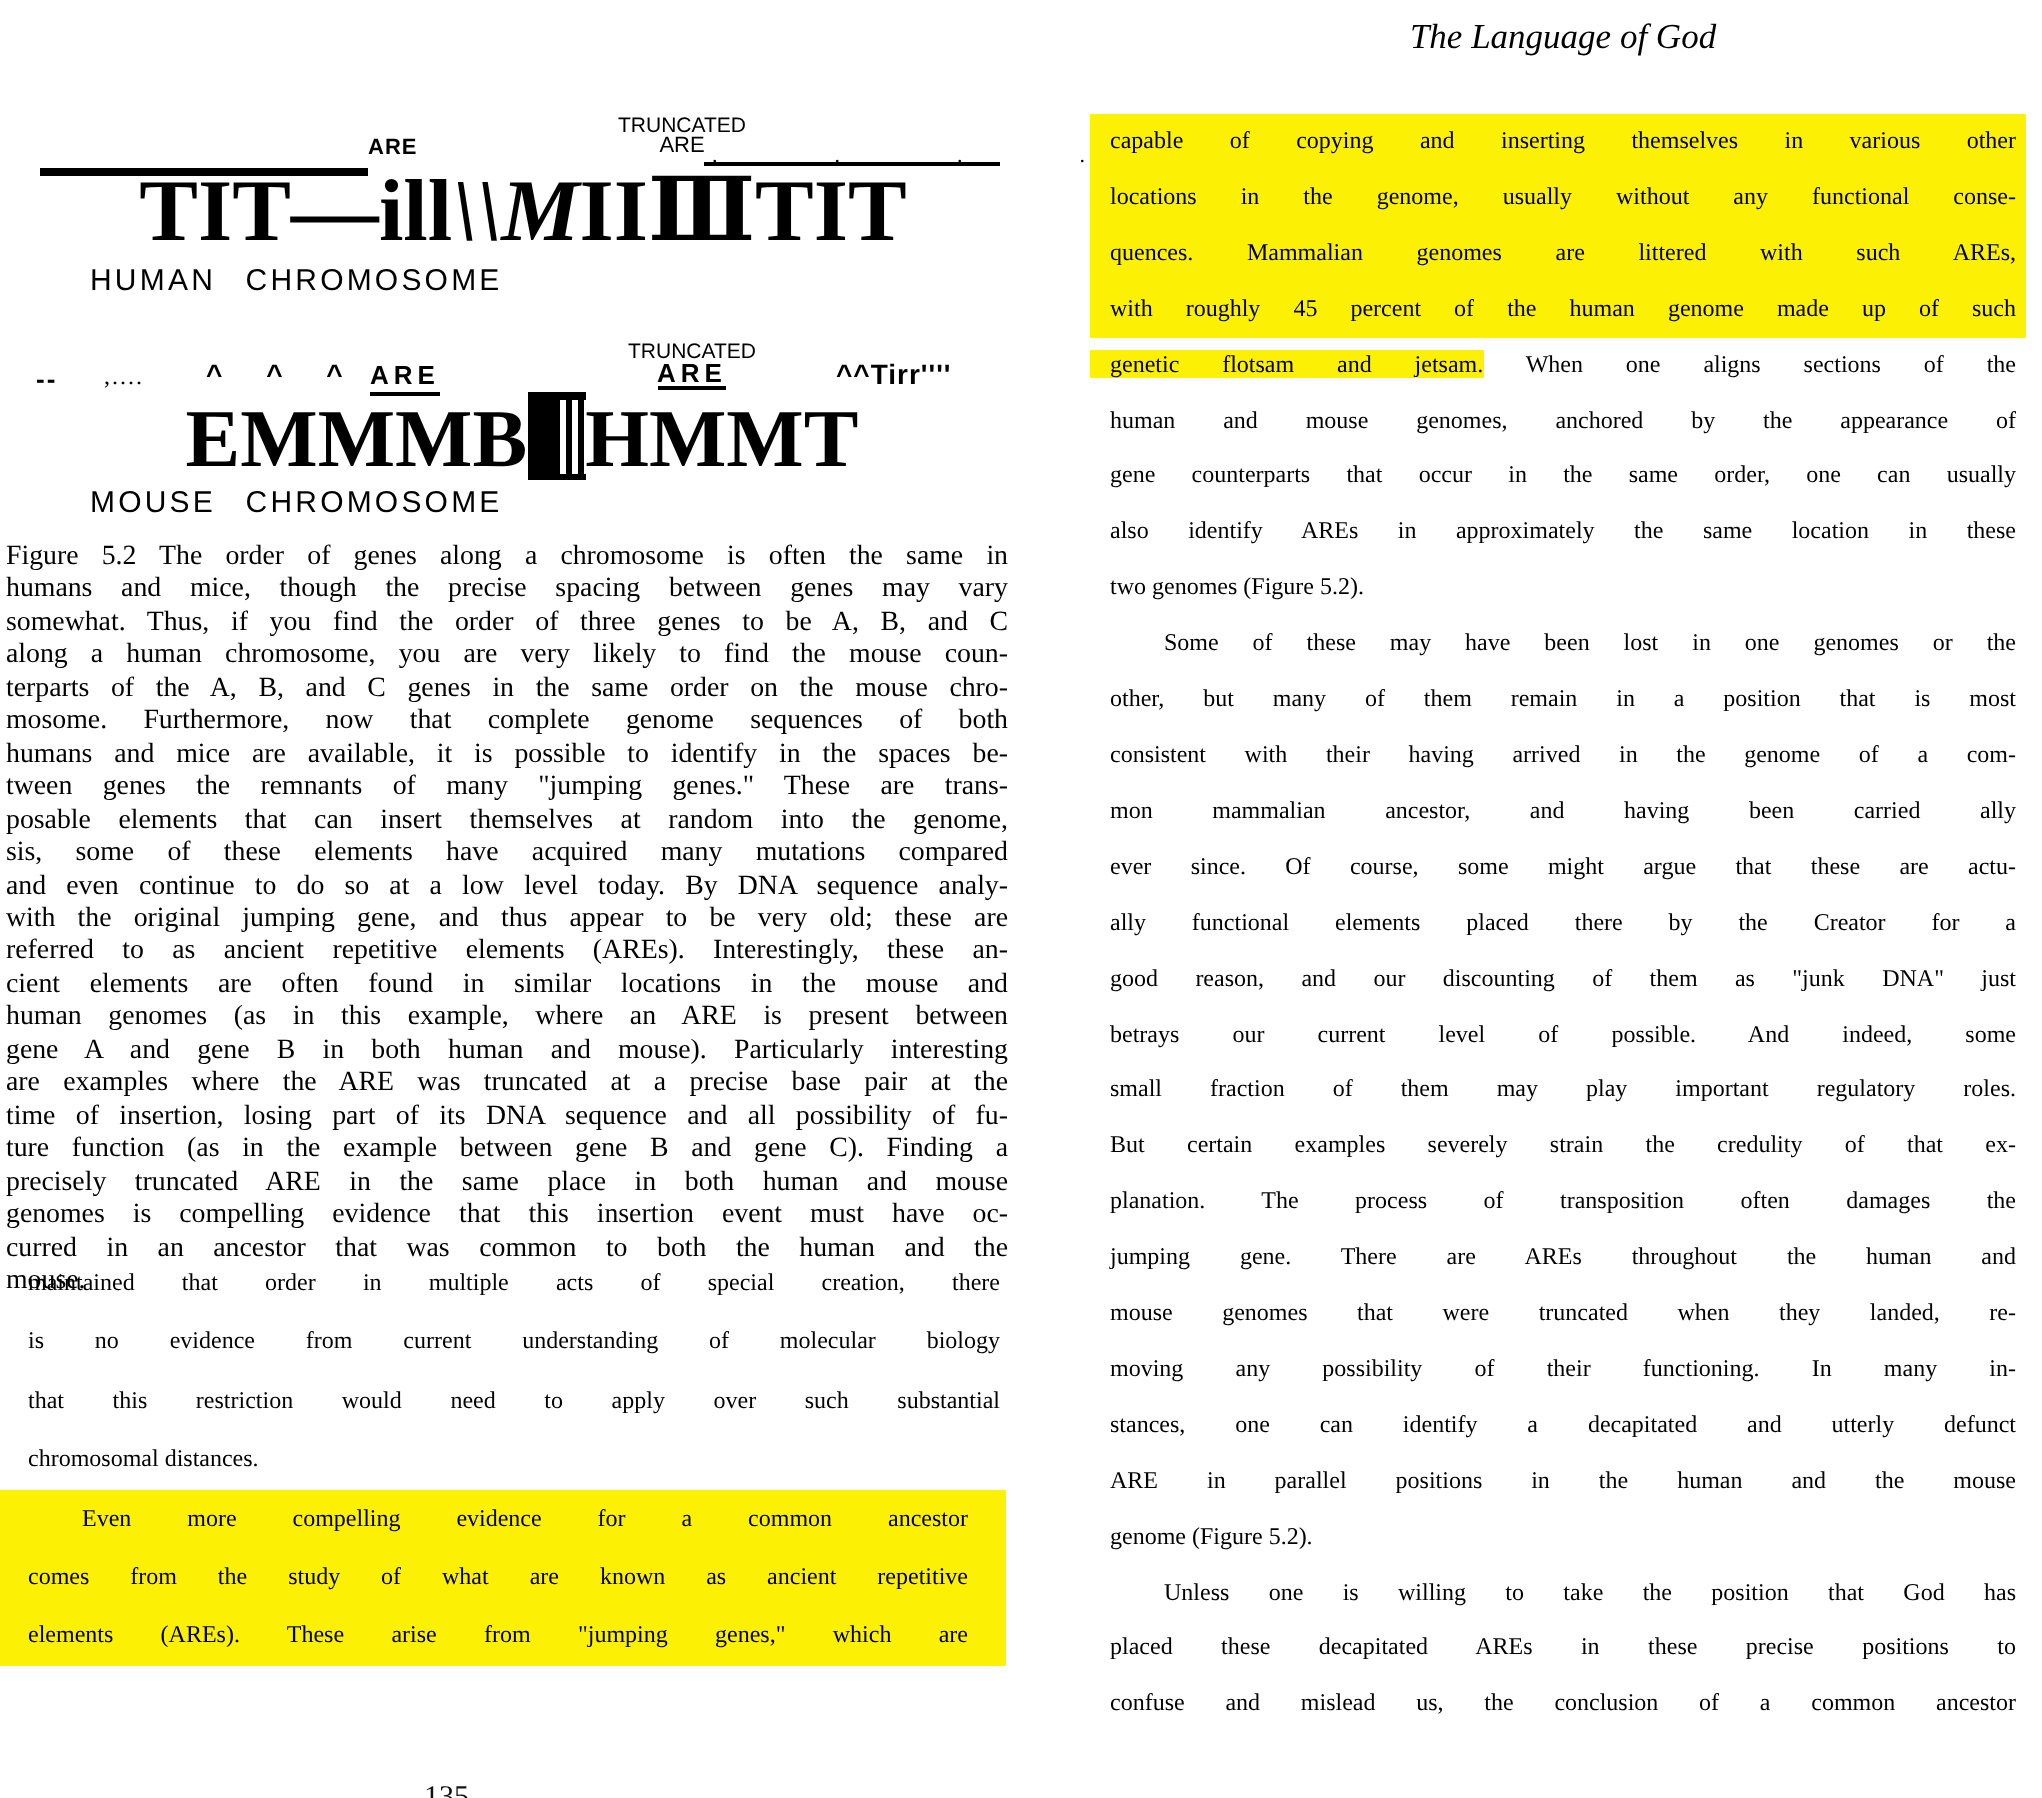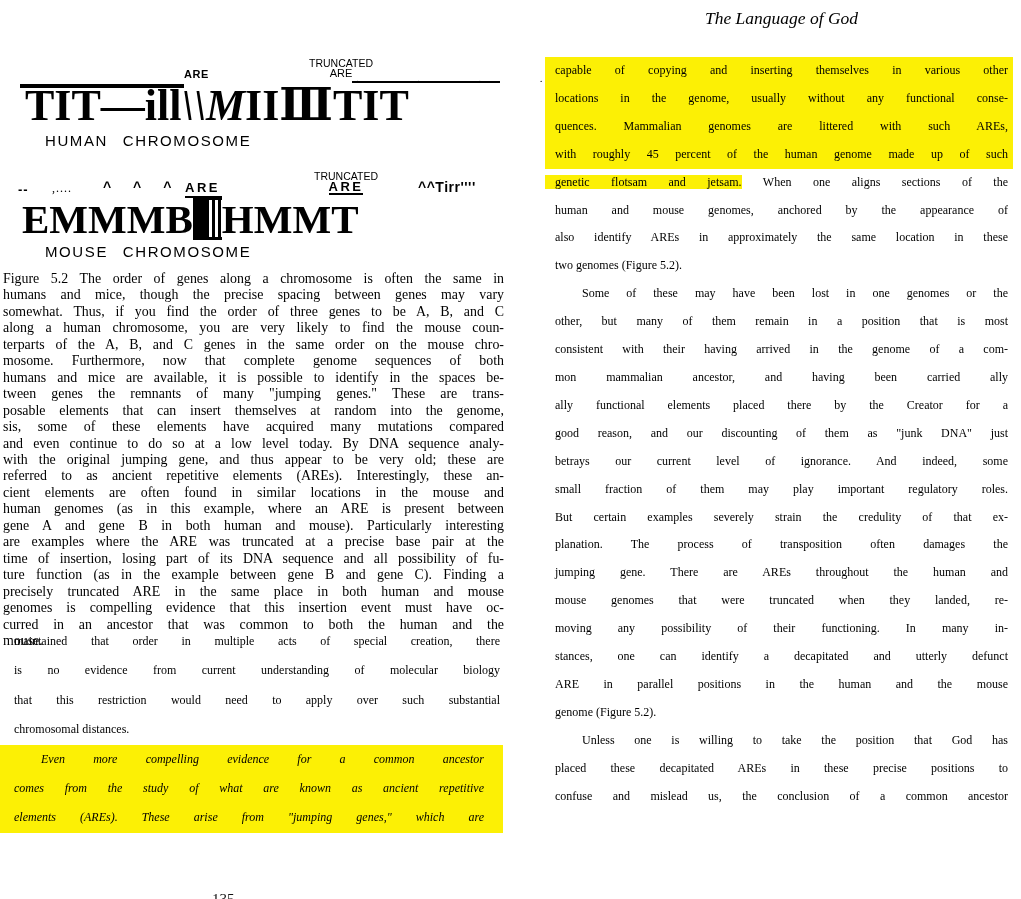--- a/index.html
+++ b/index.html
@@ -12,21 +12,21 @@
   
   .figure{position:absolute;left:0;top:55px;width:503px;height:212px;color:#000;}
   .h-solid-line{position:absolute;left:20px;top:29px;width:164px;border-top:4px solid #000;}
   .h-are{position:absolute;left:184px;top:13px;font:bold 11px "Liberation Sans",sans-serif;letter-spacing:.5px;}
   .h-trunc{position:absolute;left:293px;top:3px;width:96px;text-align:center;
            font:10.5px "Liberation Sans",sans-serif;line-height:10px;}
   .h-trunc .l2{font-size:11px;}
   .h-thin-line{position:absolute;left:352px;top:26px;width:148px;border-top:2px solid #000;}
   .h-thin-line::before{content:".      .      .      .      .";position:absolute;top:-11px;left:4px;
            font:11px "Liberation Serif",serif;letter-spacing:6px;white-space:pre;}
-  .glyphrow{position:absolute;display:flex;justify-content:flex-start;align-items:flex-end;
+  .glyphrow{position:absolute;display:flex;justify-content:center;align-items:flex-end;
             font-weight:bold;line-height:1;font-family:"Liberation Serif","DejaVu Serif","DejaVu Sans",serif;}
   .glyphrow.human{left:25px;top:31px;width:473px;font-size:44px;height:42px;}
   .glyphrow.human span:nth-child(3){font-style:italic;}
   .glyphrow.mouse{left:22px;top:141px;width:478px;font-size:41px;height:44px;}
   .chromlabel{position:absolute;font:15px "Liberation Sans","DejaVu Sans",sans-serif;
               letter-spacing:1.6px;word-spacing:9px;color:#000;}
   .chromlabel.human{left:45px;top:77px;}
   .chromlabel.mouse{left:45px;top:188px;}
   .bar{align-self:flex-end;}
   .bar.solid{width:13px;height:37px;background:#000;border-top:4px solid #000;border-bottom:3px solid #000;}
@@ -49,21 +49,21 @@
   .cap-line{text-align:justify;text-align-last:justify;white-space:normal;}
   .cap-line.end{text-align-last:left;}
 
   
   .bodytext{position:absolute;font-size:12px;color:#000000;}
   .left .bodytext{left:14px;top:627px;width:486px;line-height:29.4px;}
   .right .bodytext{left:44px;top:57px;width:453px;line-height:27.9px;}
   .bline{text-align:justify;text-align-last:justify;}
   .bline.end{text-align-last:left;}
   .bline.ind{text-indent:27px;}
-  .left .bline.hl{background:var(--hl);margin-left:-14px;padding-left:14px;margin-right:-3px;padding-right:19px;font-style:italic;}
+  .left .bline.hl{background:var(--hl);margin-left:-14px;padding-left:14px;margin-right:-3px;padding-right:19px;}
   .right .bline.hl{background:var(--hl);margin-left:-10px;padding-left:10px;margin-right:-5px;padding-right:5px;}
   .hlspan{background:var(--hl);box-shadow:-10px 0 0 var(--hl);}
 
   .runhead{position:absolute;left:44px;top:8px;width:453px;text-align:center;
            font-style:italic;font-size:17.5px;color:#000;}
   .pagenum{position:absolute;font-size:15px;color:#111;margin-top:28px;}
   .left .pagenum{left:212px;top:863px;}
   .right .pagenum{left:254px;top:871px;}
 </style>
 </head>
@@ -162,29 +162,31 @@
   <div class="page right">
     <div class="runhead">The Language of God</div>
 
     <div class="bodytext" id="right-body">
         <div class="bline hl">capable of copying and inserting themselves in various other</div>
         <div class="bline hl">locations in the genome, usually without any functional conse-</div>
         <div class="bline hl">quences. Mammalian genomes are littered with such AREs,</div>
         <div class="bline hl">with roughly 45 percent of the human genome made up of such</div>
         <div class="bline"><span class="hlspan">genetic flotsam and jetsam.</span><span> When one aligns sections of the</span></div>
         <div class="bline">human and mouse genomes, anchored by the appearance of</div>
+        <div class="bline">gene counterparts that occur in the same order, one can usually</div>
         <div class="bline">also identify AREs in approximately the same location in these</div>
         <div class="bline end">two genomes (Figure 5.2).</div>
         <div class="bline ind">Some of these may have been lost in one genomes or the</div>
         <div class="bline">other, but many of them remain in a position that is most</div>
         <div class="bline">consistent with their having arrived in the genome of a com-</div>
         <div class="bline">mon mammalian ancestor, and having been carried ally</div>
+        <div class="bline">ever since. Of course, some might argue that these are actu-</div>
         <div class="bline">ally functional elements placed there by the Creator for a</div>
         <div class="bline">good reason, and our discounting of them as "junk DNA" just</div>
-        <div class="bline">betrays our current level of ignorance. And indeed, some</div>
+        <div class="bline">betrays our current level of possible. And indeed, some</div>
         <div class="bline">small fraction of them may play important regulatory roles.</div>
         <div class="bline">But certain examples severely strain the credulity of that ex-</div>
         <div class="bline">planation. The process of transposition often damages the</div>
         <div class="bline">jumping gene. There are AREs throughout the human and</div>
         <div class="bline">mouse genomes that were truncated when they landed, re-</div>
         <div class="bline">moving any possibility of their functioning. In many in-</div>
         <div class="bline">stances, one can identify a decapitated and utterly defunct</div>
         <div class="bline">ARE in parallel positions in the human and the mouse</div>
         <div class="bline end">genome (Figure 5.2).</div>
         <div class="bline ind">Unless one is willing to take the position that God has</div>

